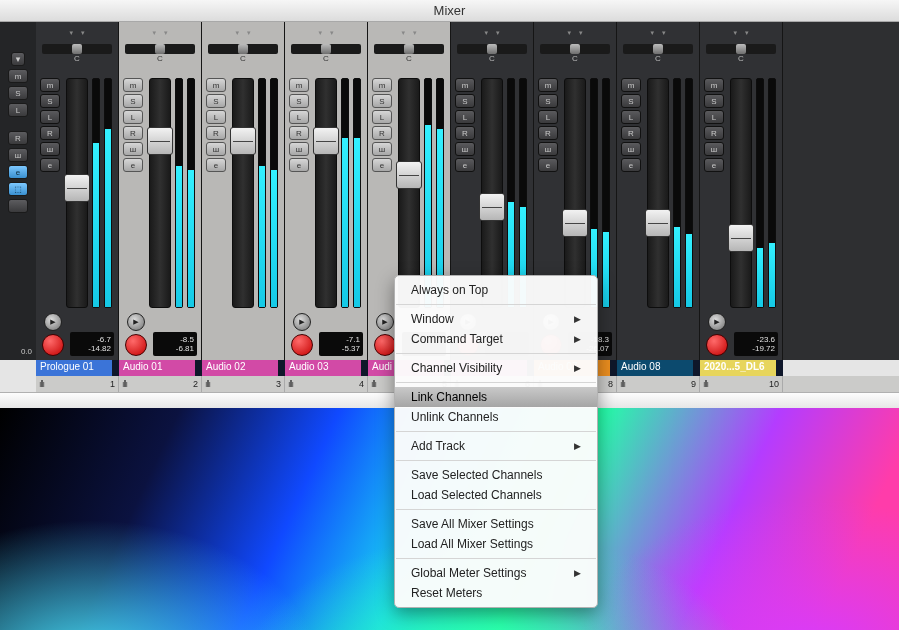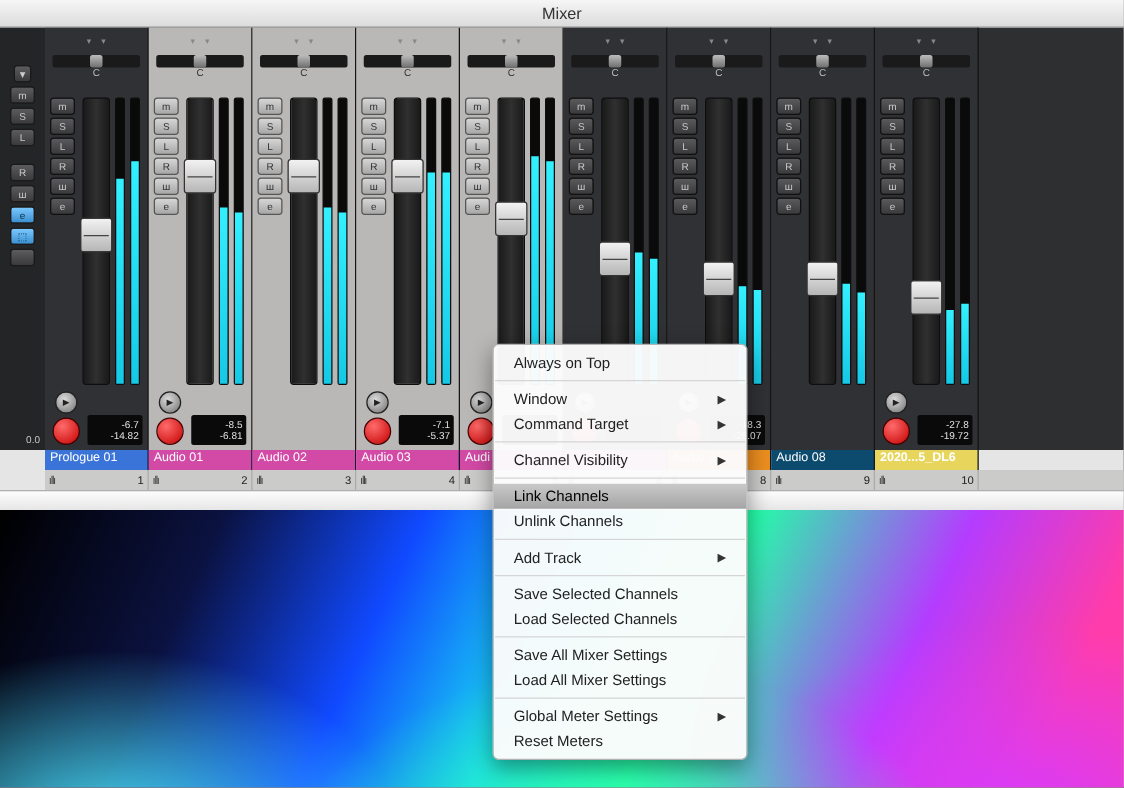--- a/index.html
+++ b/index.html
@@ -148,21 +148,21 @@
   .readout {
     position:absolute; right:4px; bottom:4px; width:44px; height:24px;
     background:#0a0a0a; border-radius:2px; color:#e0e0e0; font-size:8px;
     text-align:right; padding:1px 3px; display:flex;flex-direction:column;justify-content:center;
   }
 
   .names-row {
     height: 16px; display:flex;
   }
   .name-cell {
-    width:83px; height:16px; border-right:1px solid #0f172a;
+    width:83px; height:16px; border-right:7px solid #0f172a;
     color:#fff; font-size:10px; padding:1px 4px;
   }
   .num-row {
      height:16px; display:flex; background:#cbcbc9;
   }
   .num-cell {
     width:83px;border-right:1px solid #aaa;
     display:flex;align-items:center;justify-content:space-between;
     padding:0 3px;font-size:9px;color:#222;
   }
@@ -509,21 +509,21 @@
             <div class="meter-fill" style="height:26%"></div>
           </div>
       <div class="meter">
             <div class="meter-fill" style="height:28%"></div>
           </div>
     </div>
     <div class="ch-bottom">
       <div class="play-circle">▶</div>
       <div class="rec-circle"></div>
       <div class="readout">
-        <span>-27.8</span>
+        <span>-23.6</span>
         <span>-19.72</span>
       </div>
     </div>
   </div>
     </div>
 </div>
 
 <div class="names-row-outer">
   <div class="names-row" id="names-row">
       <div class="name-cell" style="background: rgb(59, 116, 216);">Prologue 01</div>

